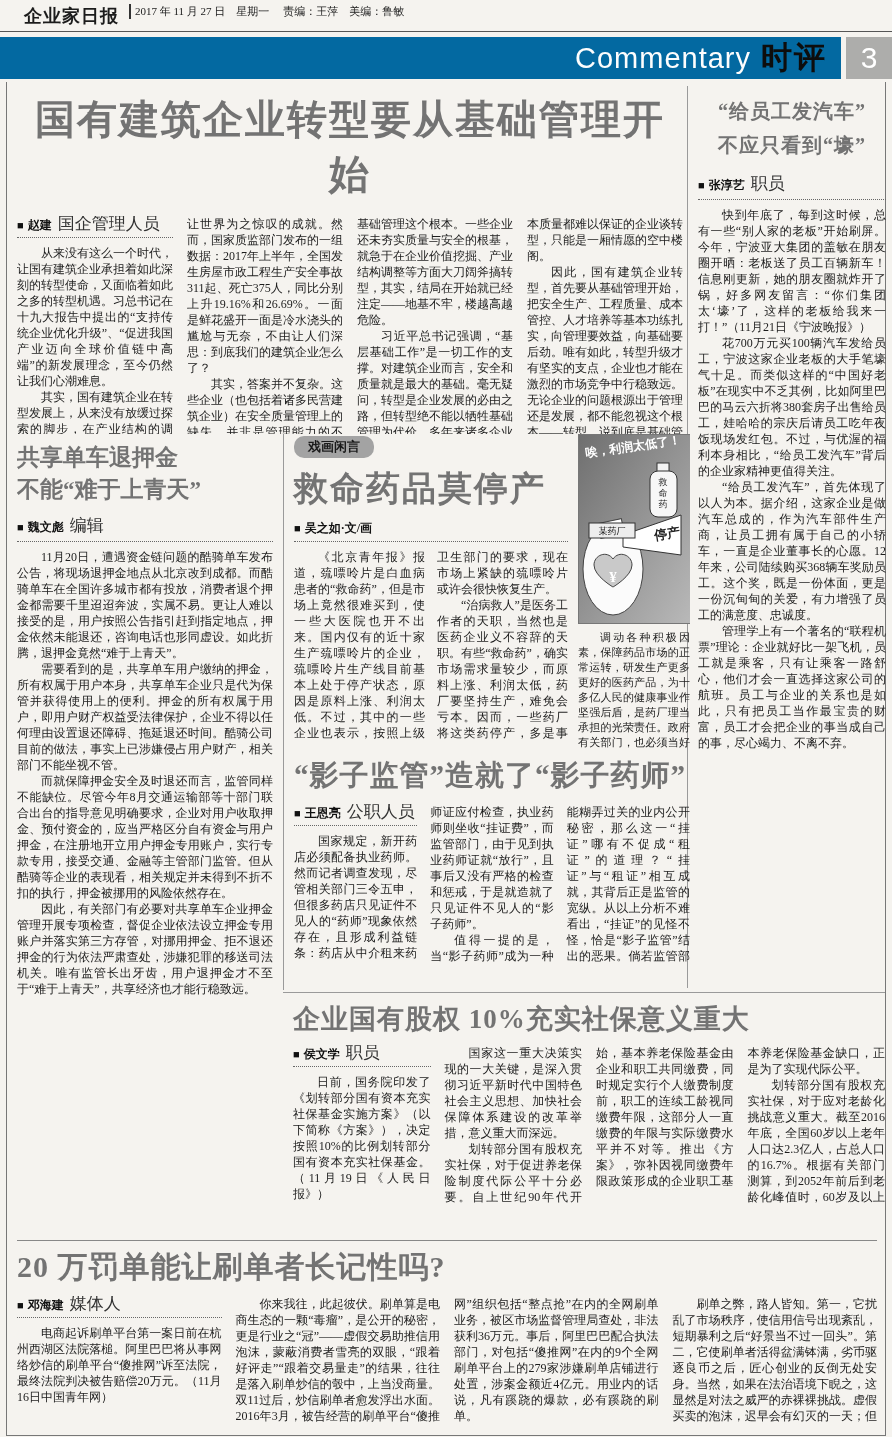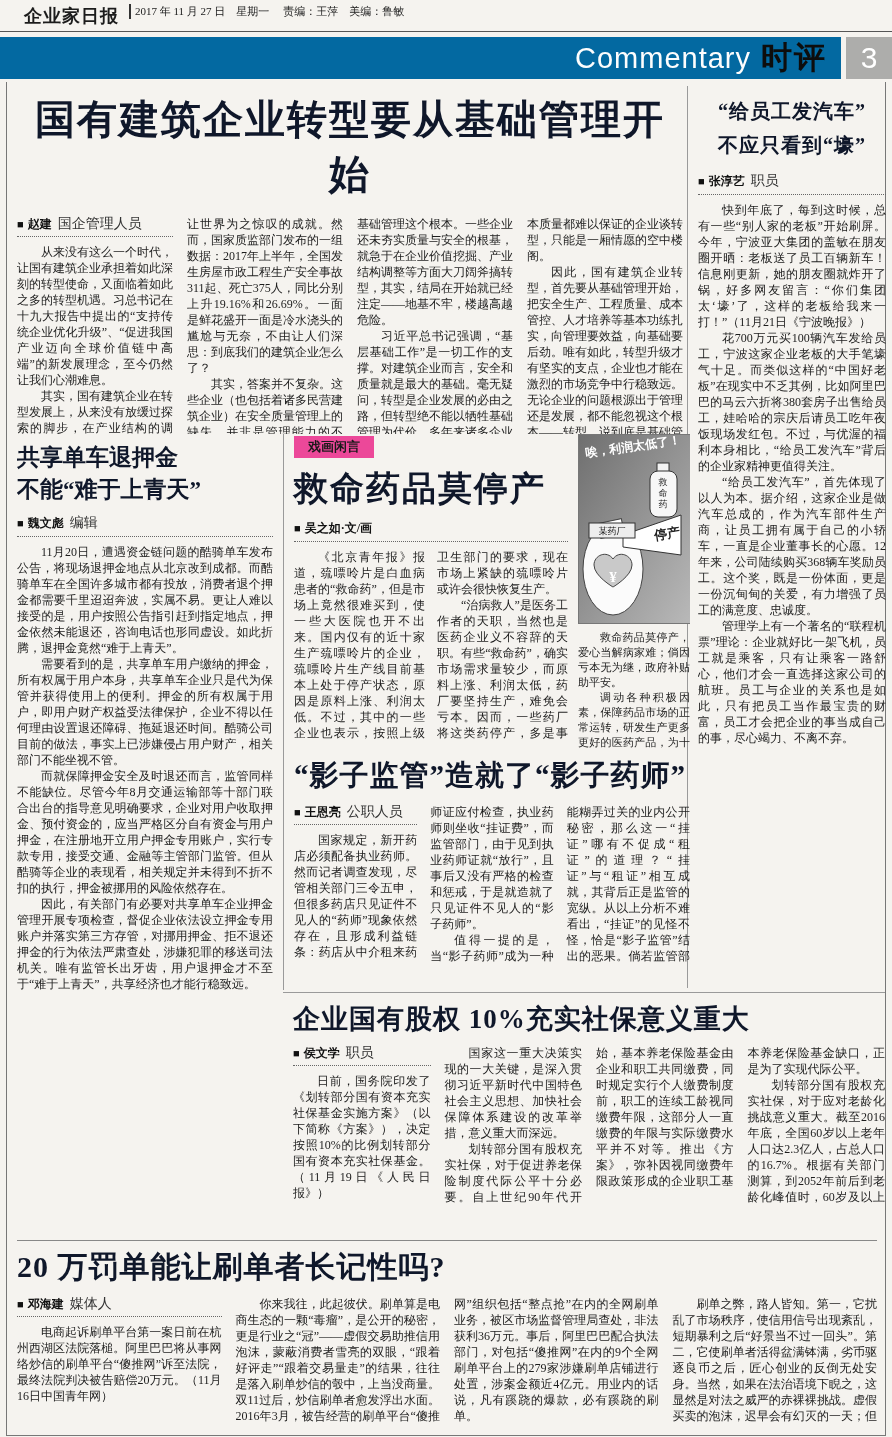--- a/index.html
+++ b/index.html
@@ -24,49 +24,49 @@
   
   #frame{position:absolute;top:82px;left:6px;right:6px;height:1353px;
          border-left:1px solid #777;border-right:1px solid #777;border-bottom:1px solid #777;}
   .blk{position:absolute;overflow:hidden;}
 
   
   .byline{font-size:12px;border-bottom:1px dotted #666;padding-bottom:4px;margin:0 0 7px 0;
           break-inside:avoid;color:#111;}
   .bl-sq{font-size:11px;}
   .bl-name{font-weight:bold;margin:0 6px 0 4px;}
-  .bl-role{font-size:14px;color:#333;margin-top:36px;}
+  .bl-role{font-size:17px;color:#333;margin-top:36px;}
   .bodytxt{font-size:12px;line-height:16px;text-align:justify;overflow:hidden;}
   .bodytxt p{margin:0;text-indent:2em;}
   .cols4{column-count:4;column-gap:14px;}
   .cols3{column-count:3;column-gap:13px;}
   .cols2{column-count:2;column-gap:12px;}
-  .hl{font-weight:900;color:#0f172a;margin:0;}
+  .hl{font-weight:900;color:#737373;margin:0;}
 
   
   #main-art .hl{font-size:40px;text-align:center;letter-spacing:2px;margin:6px 0 14px 0;}
   #main-art .bodytxt{height:270px;}
 
   
   #side-art{border-left:1px solid #9a9a9a;padding-left:10px;}
   #side-art .hl{font-size:20px;line-height:34px;text-align:center;letter-spacing:1px;margin:8px 0 10px 0;}
   #side-art .bodytxt{height:788px;}
 
   
   #bike-art .hl{font-size:23px;line-height:32px;margin:2px 0 8px 0;}
   #bike-art .bodytxt{height:700px;}
 
   
   #mid-wrap{border-left:1px solid #9a9a9a;padding-left:10px;}
 
   
   #med-art{display:flex;}
   .med-left{flex:1;padding-right:10px;}
-  .tag-pill{display:inline-block;background:#ec4899;color:#1a1a1a;font-size:13px;font-weight:bold;
-            border-radius:0;padding:2px 14px;margin:2px 0 6px 0;}
+  .tag-pill{display:inline-block;background:#a3a3a3;color:#1a1a1a;font-size:13px;font-weight:bold;
+            border-radius:10px;padding:2px 14px;margin:2px 0 6px 0;}
   #med-art .hl{font-size:34px;letter-spacing:2px;margin:2px 0 8px 0;}
   #med-art .bodytxt{height:196px;}
   .med-right{width:112px;}
   .cartoon{display:block;border:1px solid #777;background:#9a9a9a;}
   .side-txt{font-size:11px;line-height:15px;text-align:justify;overflow:hidden;height:118px;margin-top:6px;}
   .side-txt p{margin:0;text-indent:2em;}
 
   
   #shadow-art{margin-top:6px;}
   #shadow-art .hl{font-size:29px;letter-spacing:1px;margin:4px 0 8px 0;}
@@ -193,21 +193,20 @@
             <g>
               <polygon points="44,100 102,80 102,120 44,112" fill="#ffffff" stroke="#333"></polygon>
               <text x="76" y="105" font-size="13" font-weight="bold" fill="#222" transform="rotate(-9 76 105)">停产</text>
             </g>
             <g>
               <rect x="10" y="88" width="46" height="15" fill="#ededed" stroke="#333"></rect>
               <text x="33" y="99" font-size="9" text-anchor="middle" fill="#111">某药厂</text>
             </g>
           </svg>
           <div class="side-txt">
-            <p>救命药品莫停产，爱心当解病家难；倘因亏本无为继，政府补贴助平安。</p>
             <p>调动各种积极因素，保障药品市场的正常运转，研发生产更多更好的医药产品，为十多亿人民的健康事业作坚强后盾，是药厂理当承担的光荣责任。政府有关部门，也必须当好后勤，为他们提供更好的服务。人民的健康，才是药企与监管者共同的答卷。</p>
           </div>
         </div>
       </div>
 
       <div id="shadow-art">
         <h2 class="hl">“影子监管”造就了“影子药师”</h2>
         <div class="bodytxt cols3">
           <div class="byline">
             <span class="bl-sq">■</span><span class="bl-name">王恩亮</span><span class="bl-role">公职人员</span>

